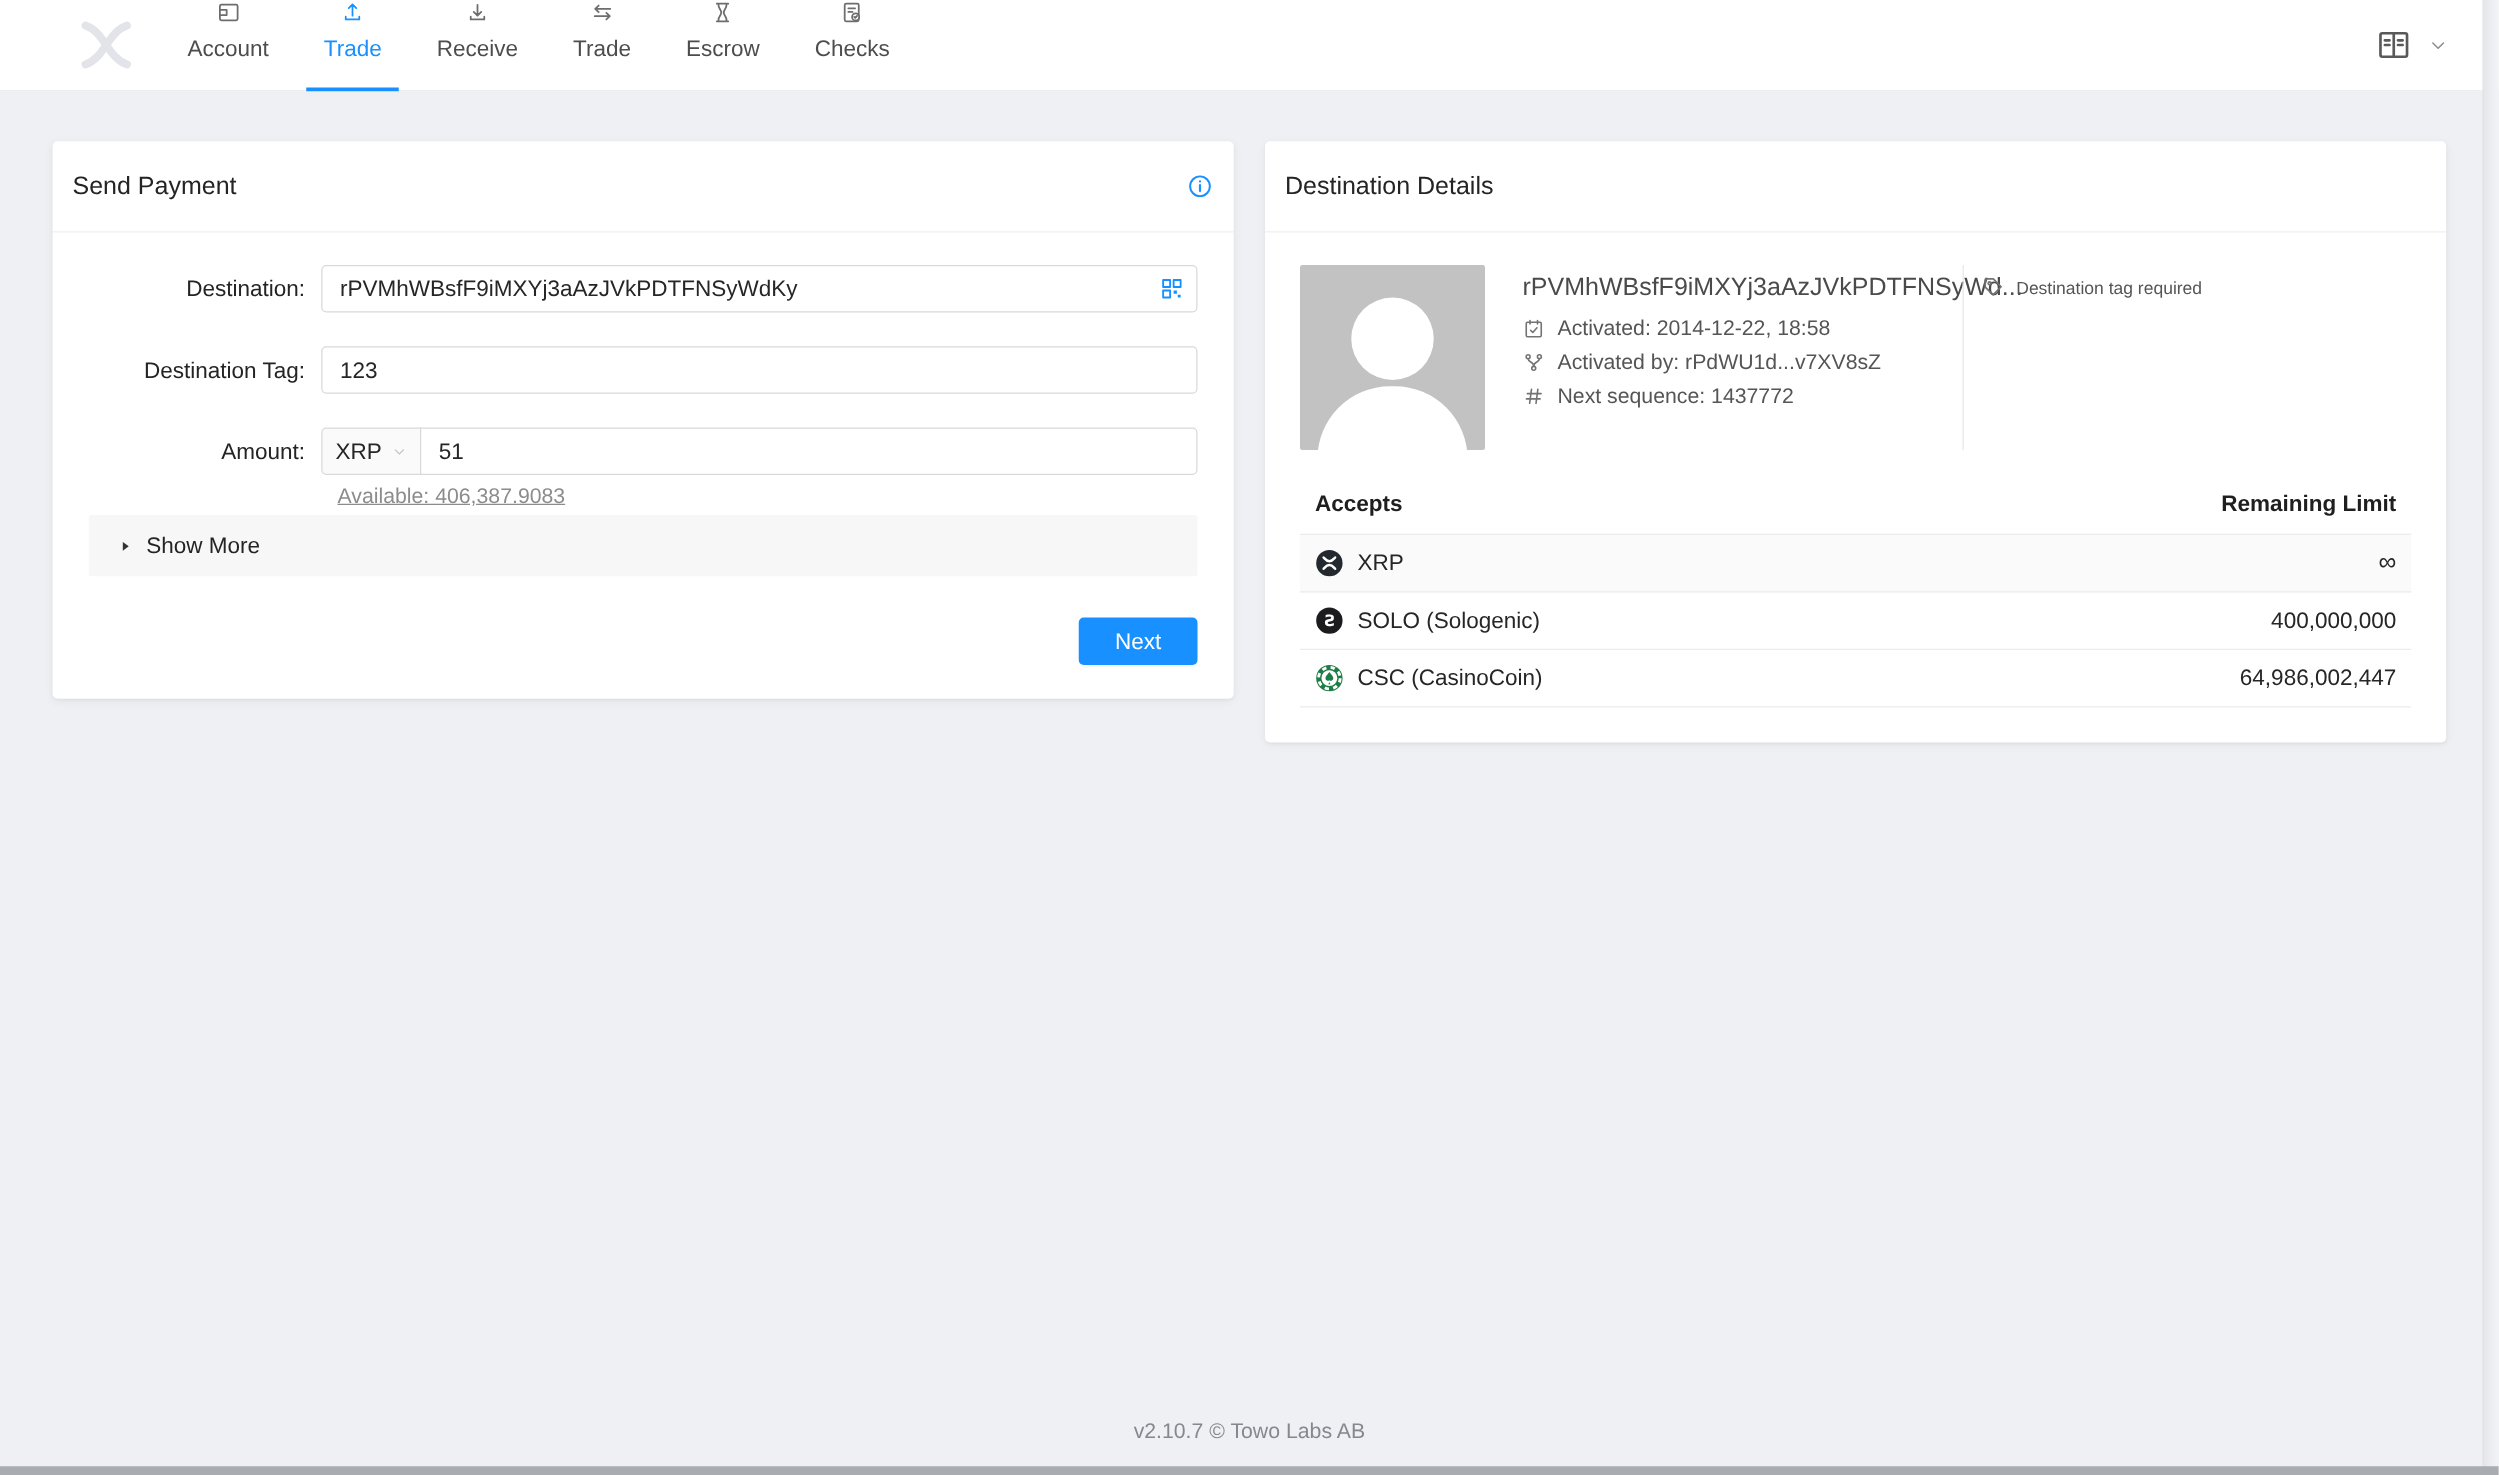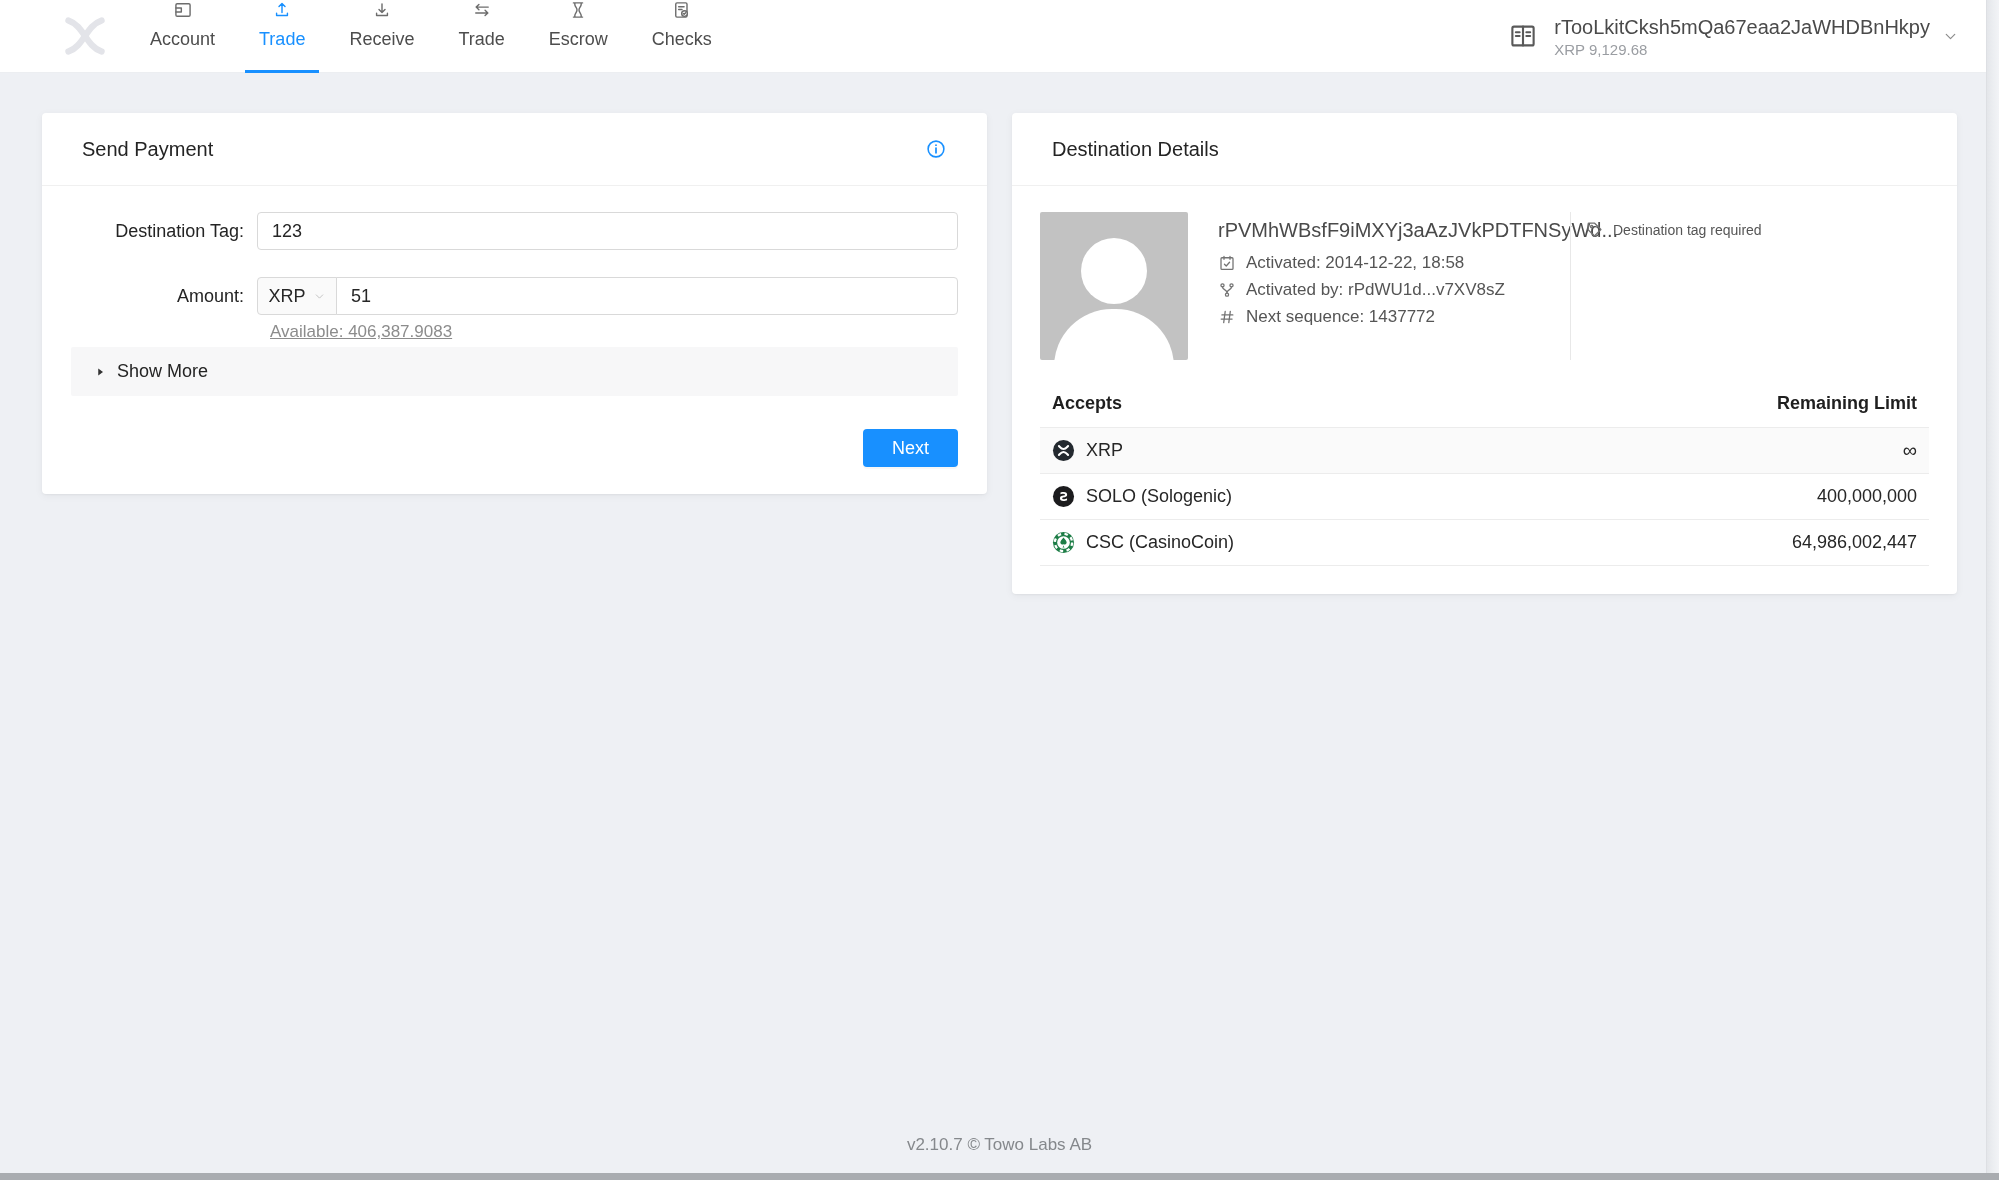--- a/index.html
+++ b/index.html
@@ -35,21 +35,21 @@
   .acct-caret { margin-left:12px; font-size:17px; color:#8c8c8c; display:flex; cursor:pointer; }
 
   
   .main { position:absolute; top:73px; left:0; width:100%; padding:40px 42px 0; display:flex; gap:25px; }
   .card {
     background:#fff; border-radius:4px;
     box-shadow:0 1px 2px rgba(0,0,0,.04), 0 2px 8px rgba(0,0,0,.05);
     align-self:flex-start;
   }
   .card-header {
-    height:73px; padding:0 40px; display:flex; align-items:center;
+    height:73px; padding:0 16px; display:flex; align-items:center;
     justify-content:space-between; border-bottom:1px solid #f0f0f0;
   }
   .card-title { font-size:20px; font-weight:500; color:#242424; }
 
   
   .card-send { width:945px; }
   .info-btn { color:#1890ff; font-size:22px; display:flex; cursor:pointer; }
   .send-body { padding:26px 29px 27px; }
   .form-row { display:flex; align-items:center; margin-bottom:27px; }
   .form-label { width:186px; flex:0 0 auto; text-align:right; padding-right:13px; font-size:18px; color:#242424; }
@@ -187,24 +187,20 @@
       </div>
     </div>
   <div class="nav-right">
     <span class="book-btn">
         <svg xmlns="http://www.w3.org/2000/svg" viewBox="0 0 24 24" width="1em" height="1em" fill="none" stroke="currentColor" stroke-width="1.7" stroke-linecap="round" stroke-linejoin="round">
           <rect x="3.5" y="4.5" width="17" height="15" rx="1.2"></rect>
           <path d="M12 4.5v15"></path>
           <path d="M6.3 9h3M6.3 12h3M14.7 9h3M14.7 12h3"></path>
         </svg>
       </span>
-    <div class="acct-col">
-      <div class="acct-address">rTooLkitCksh5mQa67eaa2JaWHDBnHkpy</div>
-      <div class="acct-balance">XRP 9,129.68</div>
-    </div>
     <span class="acct-caret">
         <svg xmlns="http://www.w3.org/2000/svg" viewBox="0 0 24 24" width="1em" height="1em" fill="none" stroke="currentColor" stroke-width="1.7" stroke-linecap="round" stroke-linejoin="round">
           <path d="M6 9l6 6 6-6"></path>
         </svg>
       </span>
   </div>
 </div>
 
 <div class="main">
 
@@ -214,20 +210,34 @@
       <span class="info-btn">
           <svg xmlns="http://www.w3.org/2000/svg" viewBox="0 0 24 24" width="1em" height="1em" fill="none" stroke="currentColor" stroke-width="1.7" stroke-linecap="round" stroke-linejoin="round">
             <circle cx="12" cy="12" r="8.6"></circle>
             <path d="M12 11v5.2" stroke-width="1.9"></path>
             <circle cx="12" cy="7.8" r="1" fill="currentColor" stroke="none"></circle>
           </svg>
         </span>
     </div>
     <div class="send-body">
 
+      <div class="form-row">
+        <div class="form-label">Destination:</div>
+        <div class="field-wrap">
+          <input class="field-input" style="padding-right: 44px;" value="rPVMhWBsfF9iMXYj3aAzJVkPDTFNSyWdKy">
+          <span class="qr-btn">
+              <svg xmlns="http://www.w3.org/2000/svg" viewBox="0 0 24 24" width="1em" height="1em" fill="none" stroke="currentColor" stroke-width="1.7" stroke-linecap="round" stroke-linejoin="round">
+                <rect x="4" y="4" width="6.4" height="6.4"></rect>
+                <rect x="13.6" y="4" width="6.4" height="6.4"></rect>
+                <rect x="4" y="13.6" width="6.4" height="6.4"></rect>
+                <path d="M13.6 13.6h3v3h-3zM17.4 17.4h2.6v2.6h-2.6z" fill="currentColor" stroke="none"></path>
+              </svg>
+            </span>
+        </div>
+      </div>
 
       <div class="form-row">
         <div class="form-label">Destination Tag:</div>
         <div class="field-wrap">
           <input class="field-input" value="123" style="">
         </div>
       </div>
 
       <div class="form-row" style="margin-bottom:0;">
         <div class="form-label">Amount:</div>

